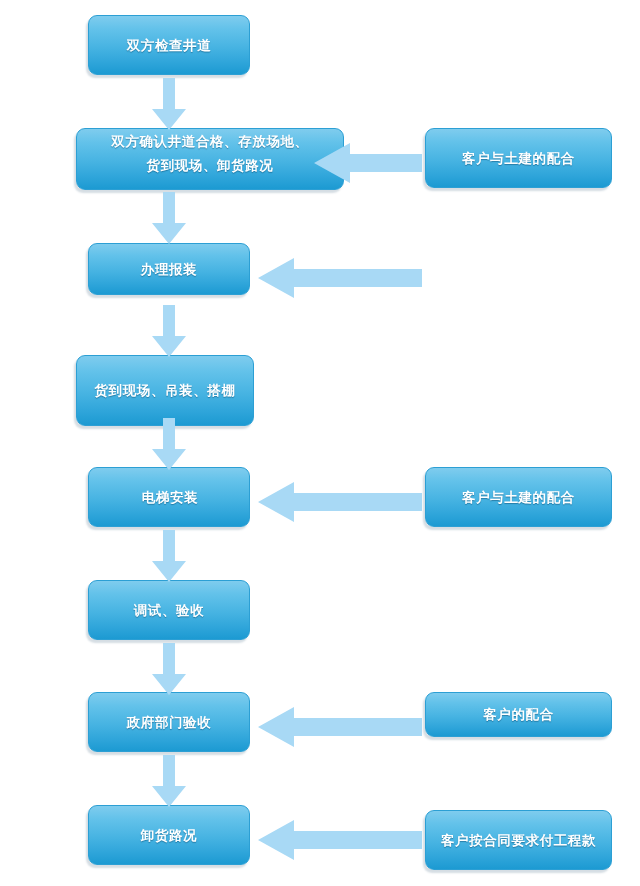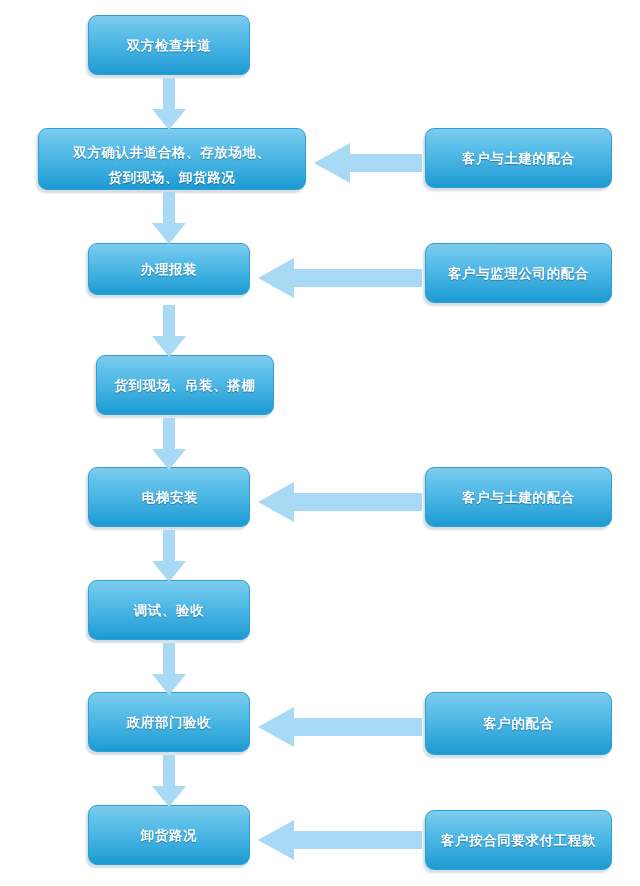--- a/index.html
+++ b/index.html
@@ -24,35 +24,35 @@
   
   .node {
     position: absolute;
     box-sizing: border-box;
     border-radius: 9px;
     border: 1px solid #2C9FD4;
     background: linear-gradient(to bottom, #7FCCEE 0%, #63C2EA 22%, #46B3E2 55%, #2FA5DA 80%, #1C9AD2 100%);
     box-shadow: -2px 3px 2px rgba(150,170,185,0.40);
     display: flex;
     align-items: center;
-    justify-content: flex-end;
+    justify-content: flex-start;
     text-align: center;
     color: #ffffff;
     font-weight: bold;
     font-size: 13.5px;
     line-height: 1.55;
     letter-spacing: 0.6px;
     text-shadow: 0 1px 1px rgba(0,60,95,0.45);
     padding: 0 6px;
   }
   .node .node-label {
     display: block;
     width: 100%;
   }
-  .node.two-line { line-height: 1.8; }
+  .node.two-line { line-height: 1.8; margin-left: 38px; }
 
   
   .arrow-down {
     position: absolute;
     width: 34px;
     height: 52px;
   }
   .arrow-left {
     position: absolute;
     height: 46px;
@@ -75,21 +75,21 @@
 
   <div class="node two-line" style="left:38px; top:128px; width:268px; height:62px; flex-direction:column;">
     <span class="node-label">双方确认井道合格、存放场地、</span>
     <span class="node-label">货到现场、卸货路况</span>
   </div>
 
   <div class="node" style="left:88px; top:243px; width:162px; height:52px;">
     <span class="node-label">办理报装</span>
   </div>
 
-  <div class="node" style="left:96px; top:355px; width:178px; height:60px;">
+  <div class="node" style="left:76px; top:355px; width:178px; height:71px;">
     <span class="node-label">货到现场、吊装、搭棚</span>
   </div>
 
   <div class="node" style="left:88px; top:467px; width:162px; height:60px;padding-left:8px;">
     <span class="node-label">电梯安装</span>
   </div>
 
   <div class="node" style="left:88px; top:580px; width:162px; height:60px;">
     <span class="node-label">调试、验收</span>
   </div>
@@ -99,29 +99,26 @@
   </div>
 
   <div class="node" style="left:88px; top:805px; width:162px; height:60px;">
     <span class="node-label">卸货路况</span>
   </div>
 
   <div class="node" style="left:425px; top:128px; width:187px; height:60px;">
     <span class="node-label">客户与土建的配合</span>
   </div>
 
-  <div class="node" style="left:425px; top:243px; width:187px; height:60px;">
-    <span class="node-label">客户与监理公司的配合</span>
-  </div>
 
   <div class="node" style="left:425px; top:467px; width:187px; height:60px;">
     <span class="node-label">客户与土建的配合</span>
   </div>
 
-  <div class="node" style="left:425px; top:692px; width:187px; height:63px;">
+  <div class="node" style="left:425px; top:692px; width:187px; height:45px;">
     <span class="node-label">客户的配合</span>
   </div>
 
   <div class="node" style="left:425px; top:810px; width:187px; height:60px;">
     <span class="node-label">客户按合同要求付工程款</span>
   </div>
 
   <div class="arrow-down" style="left:152px; top:78px;">
     <svg viewBox="0 0 34 52" preserveAspectRatio="none" aria-hidden="true">
       <polygon points="11,0 23,0 23,31 34,31 17,52 0,31 11,31" fill="#A8D9F5"></polygon>

